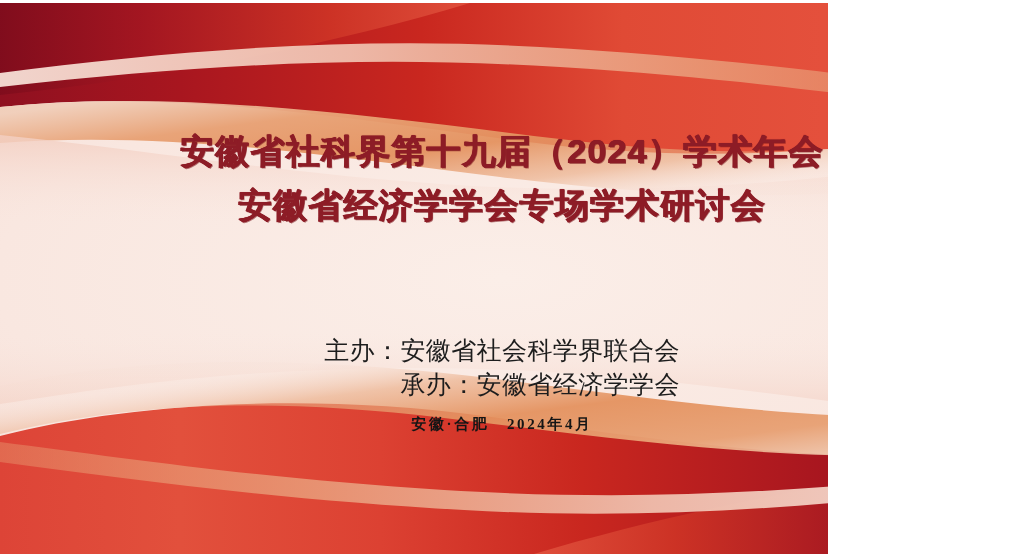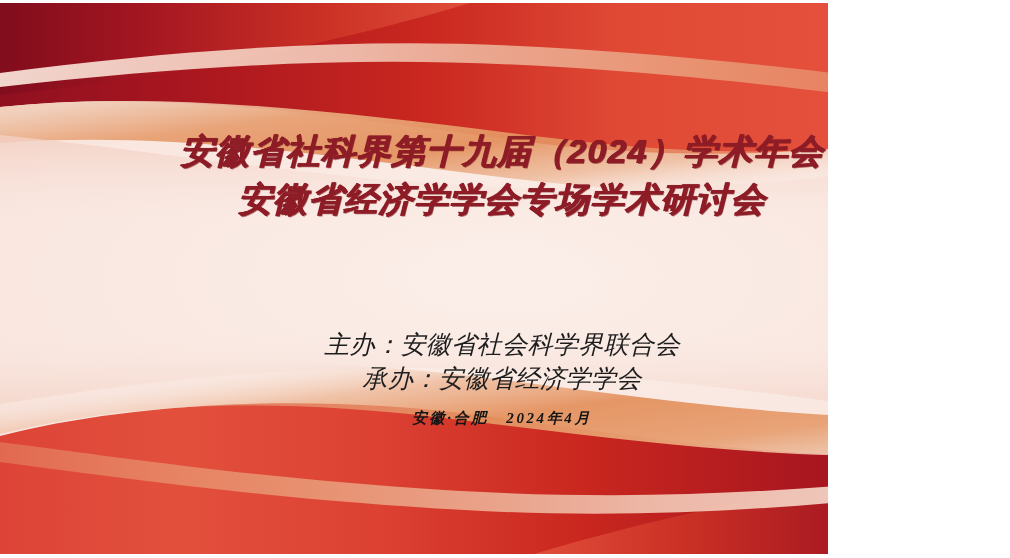--- a/index.html
+++ b/index.html
@@ -6,21 +6,20 @@
   html,body{margin:0;padding:0;background:#ffffff;}
   *{box-sizing:border-box;}
 
   #slide{
     position:relative;
     width:834px;
     height:558px;
     overflow:hidden;
     background:#ffffff;
     font-family:"Liberation Sans","DejaVu Sans",sans-serif;
-    font-style:italic;
   }
 
   
   #stage{
     position:absolute;
     left:0; top:3px;
     width:1004px;
     height:551px;
     overflow:hidden;
     background:
@@ -51,25 +50,25 @@
     font-weight:bold;
     color:#8d1c26;
     letter-spacing:1.2px;
     white-space:nowrap;
     text-shadow:
        0.6px 0 0 #8d1c26,
       -0.6px 0 0 #8d1c26,
        1px 1px 0 rgba(120,18,26,.55),
        0 0 1px rgba(141,28,38,.6);
   }
-  .title-line.l2,.title-line.l3{margin-top:6px;}
+  .title-line.l2,.title-line.l3{margin-top:12px;}
 
   .org-block{
     margin-top:107px;
-    text-align:center;
+    text-align:right;
     line-height:34px;
   }
   .org-line{
     font-size:25px;
     color:#1d1d1d;
     letter-spacing:.4px;
     white-space:nowrap;
   }
 
   .footer-line{

